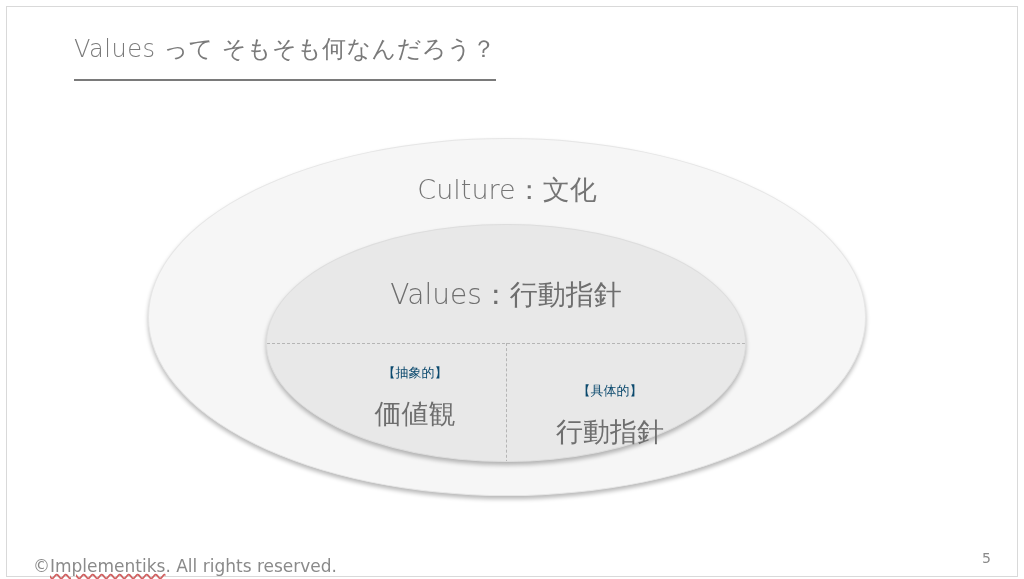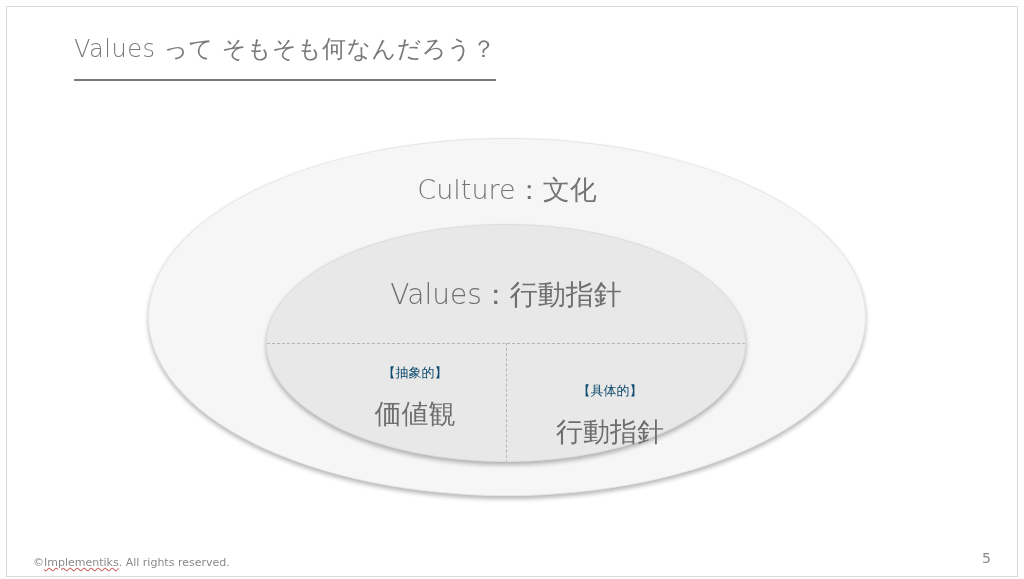--- a/index.html
+++ b/index.html
@@ -101,21 +101,21 @@
       font-weight: 300;
       color: #6e6e6e;
       line-height: 36px;
       display: block;
       margin-top: 14px;
     }
 
     .footer {
       position: absolute;
       left: 33px; top: 556px;
-      font-size: 11px;
+      font-size: 17px;
       color: #8a8a8a;
       white-space: nowrap;
     }
     .footer .brand {
       text-decoration: underline;
       text-decoration-color: #d06060;
       text-decoration-style: wavy;
     }
 
     .page-number {

